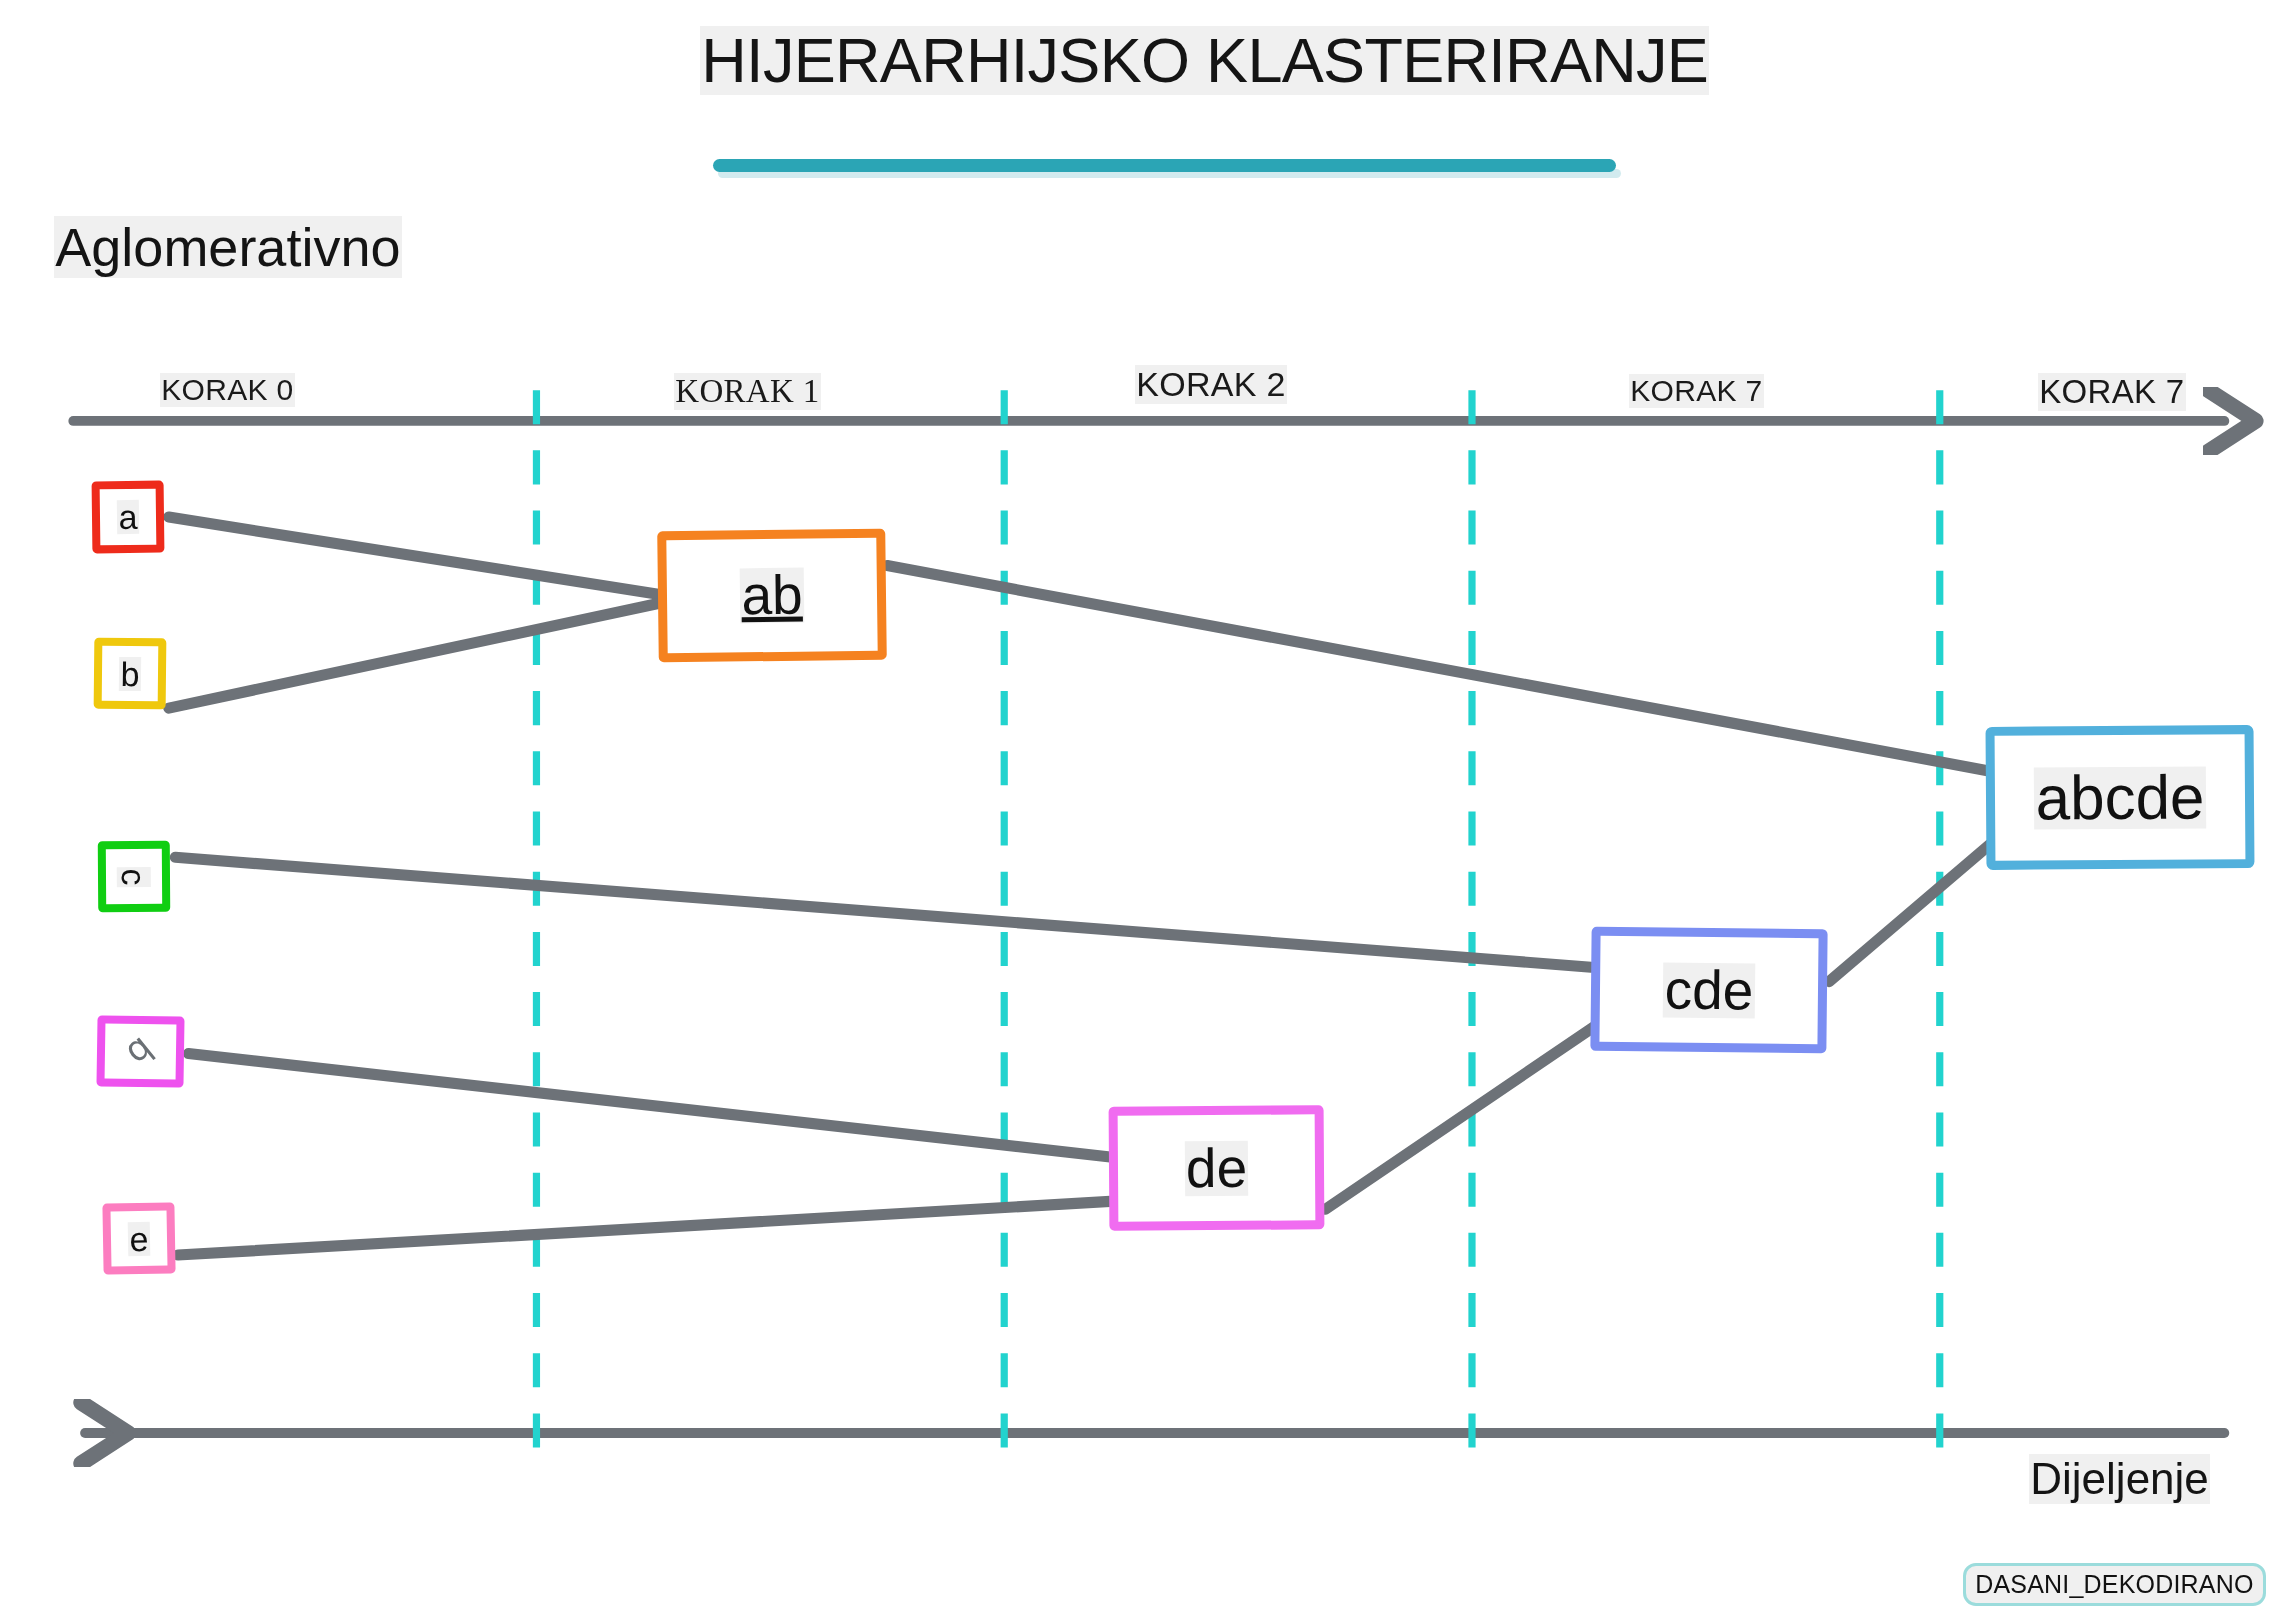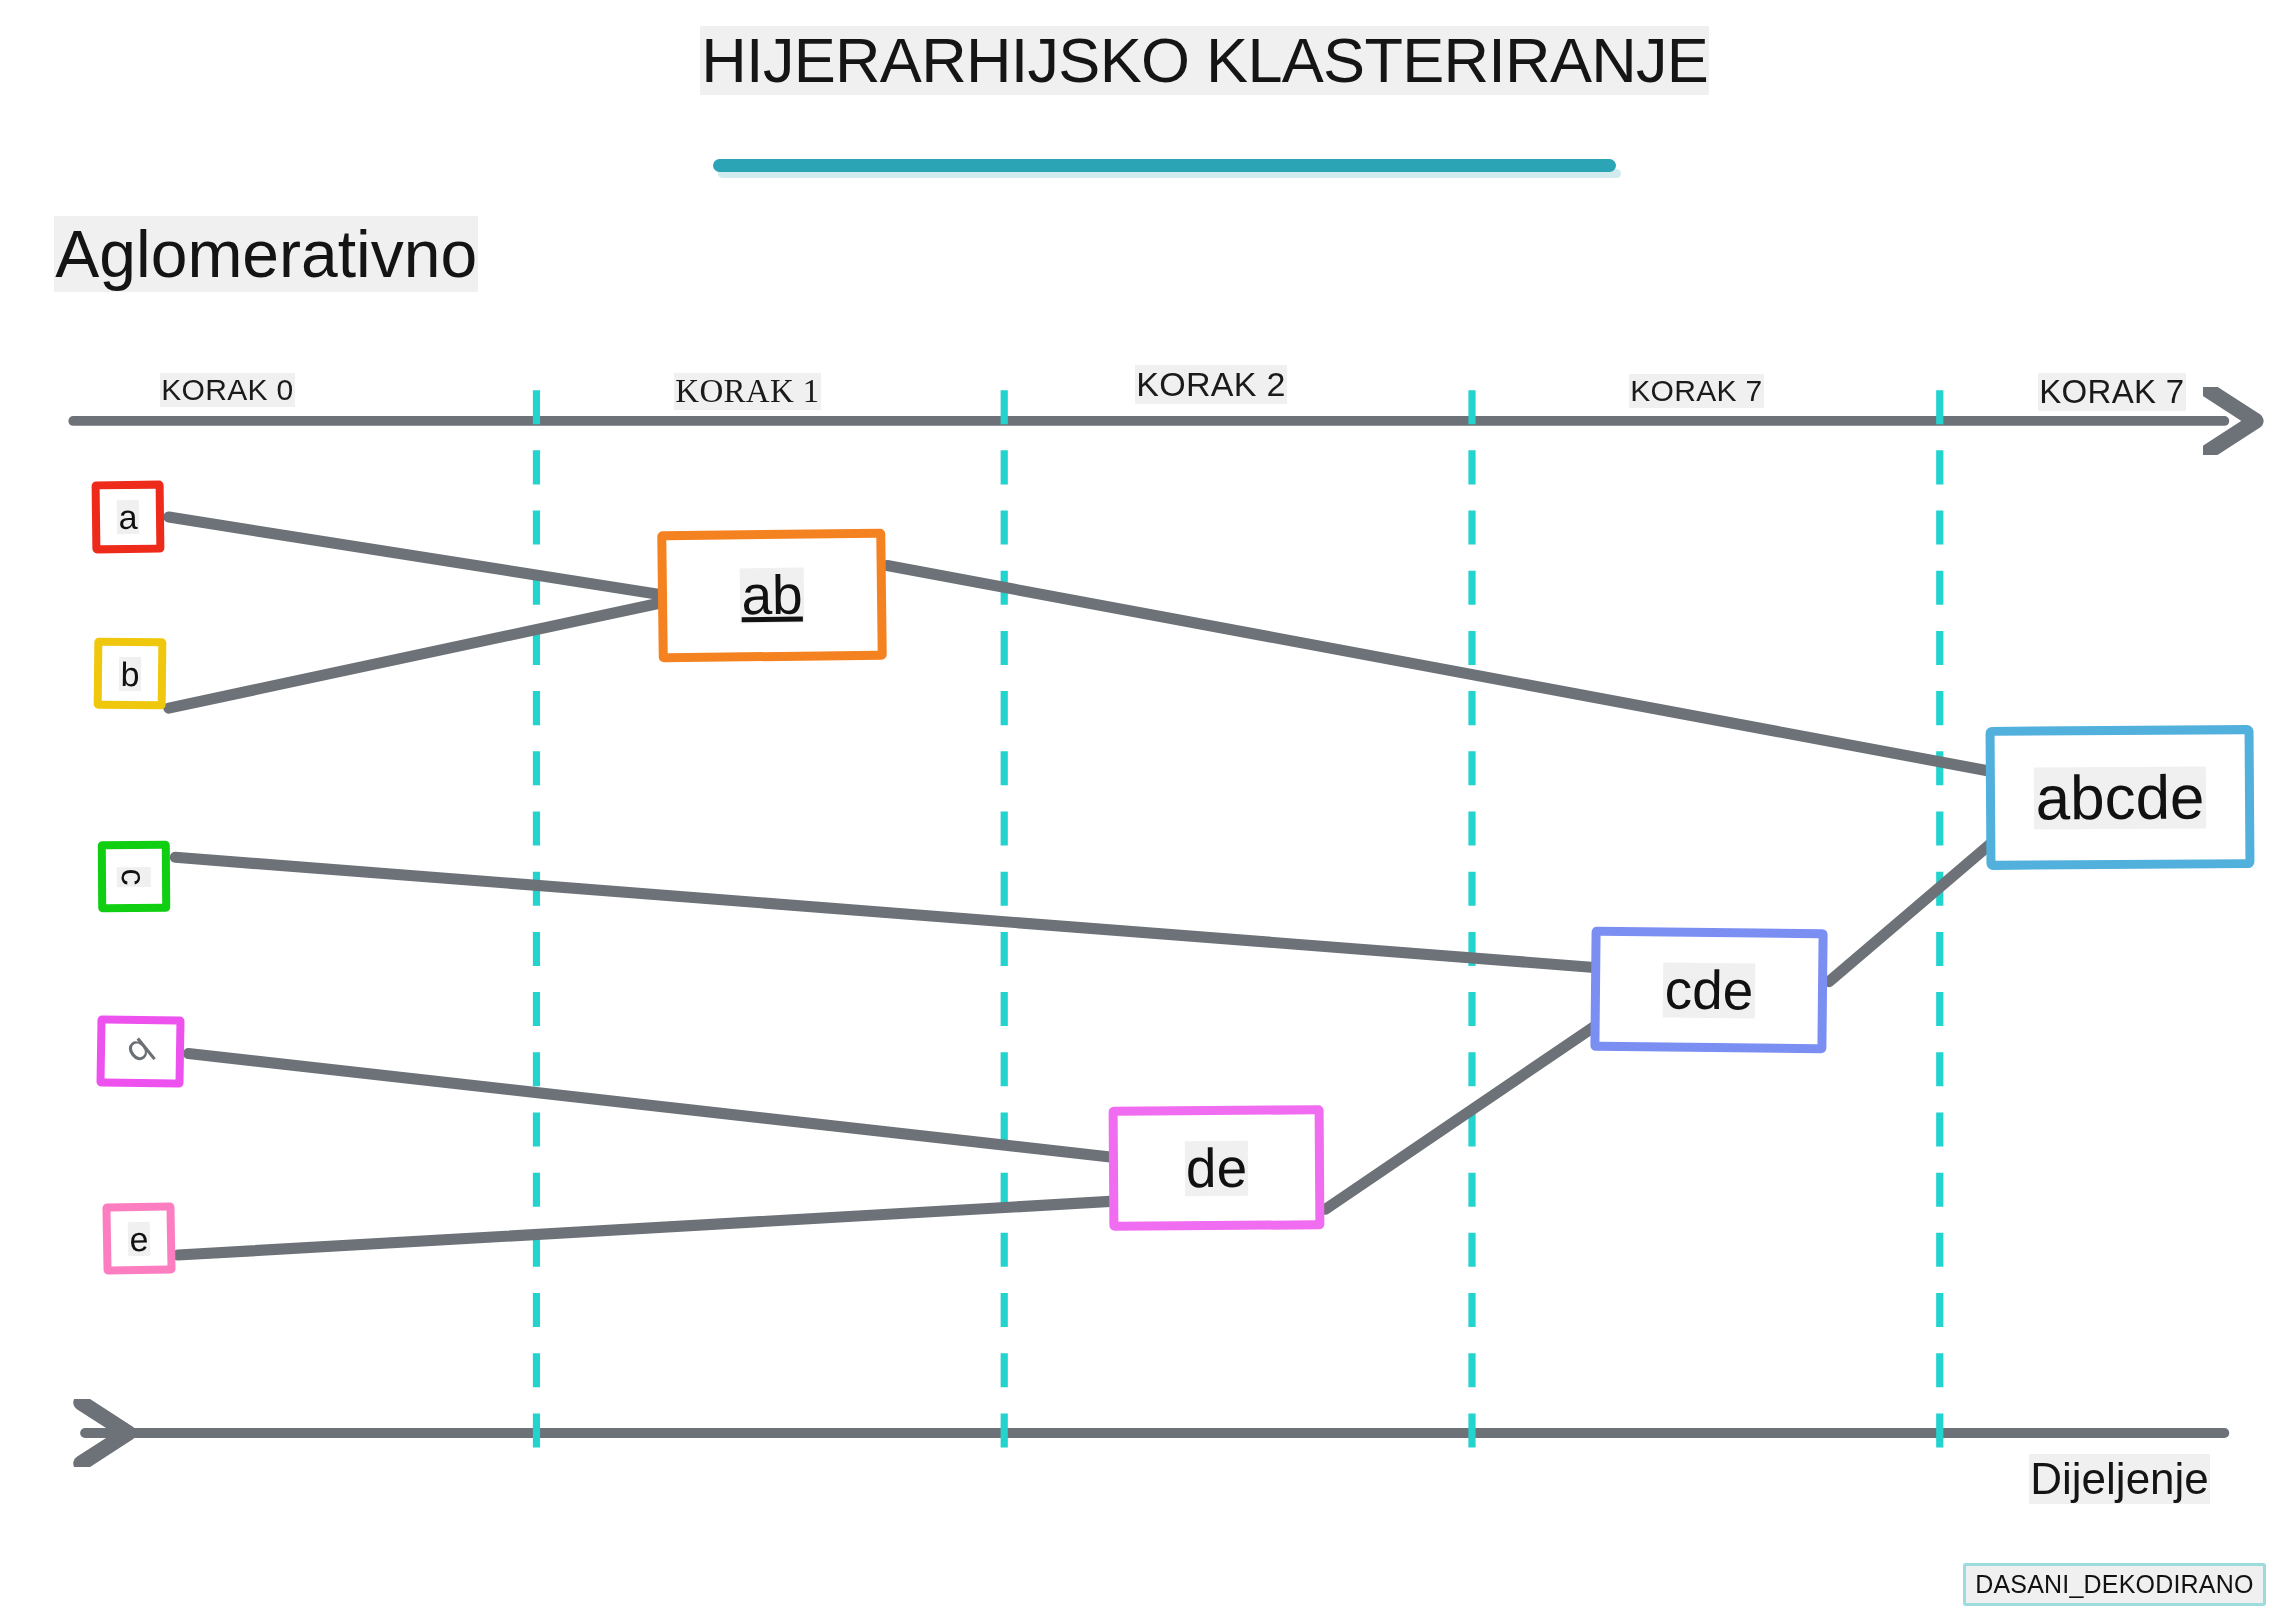--- a/index.html
+++ b/index.html
@@ -25,21 +25,21 @@
     background:#2BA5B5;border-radius:6.5px;
   }
   #title-rule-shadow{
     position:absolute;left:18.3px;top:143px;width:903px;height:9.2px;
     background:#bfe3e8;border-radius:5.2px;opacity:.7;
   }
 
   
   #subtitle{
     position:absolute;left:54px;top:216px;
-    font-size:66px;color:#141414;white-space:nowrap;text-align:center;
+    font-size:54px;color:#141414;white-space:nowrap;text-align:center;
   }
 
   
   #canvas{position:absolute;left:0;top:0;width:2295px;height:1623px;}
 
   
   .step-label{
     position:absolute;font-size:30px;color:#1a1a1a;white-space:nowrap;
     letter-spacing:0.3px;
   }
@@ -75,21 +75,21 @@
   .n-cde .lbl{font-size:55px;}
   .n-abcde{left:1986px;top:726px;width:268px;height:143px;border:9.8px solid #52B0DC;border-radius:6.5px;}
   .n-abcde .lbl{font-size:62px;}
 
   
   #bottom-right-label{
     position:absolute;left:2029px;top:1454px;font-size:44px;color:#141414;white-space:nowrap;
   }
   #watermark{
     position:absolute;left:1963px;top:1563px;
-    border:3.3px solid #9BDCDC;background:#f0f0f0;border-radius:3px;
+    border:3.3px solid #9BDCDC;background:#f0f0f0;border-radius:13px;
     padding:3.9px 9.2px;font-size:25px;color:#111;white-space:nowrap;
     letter-spacing:0.2px;
   }
 </style>
 </head>
 <body>
 
 <div id="stage">
 
   <div id="title-wrap">

